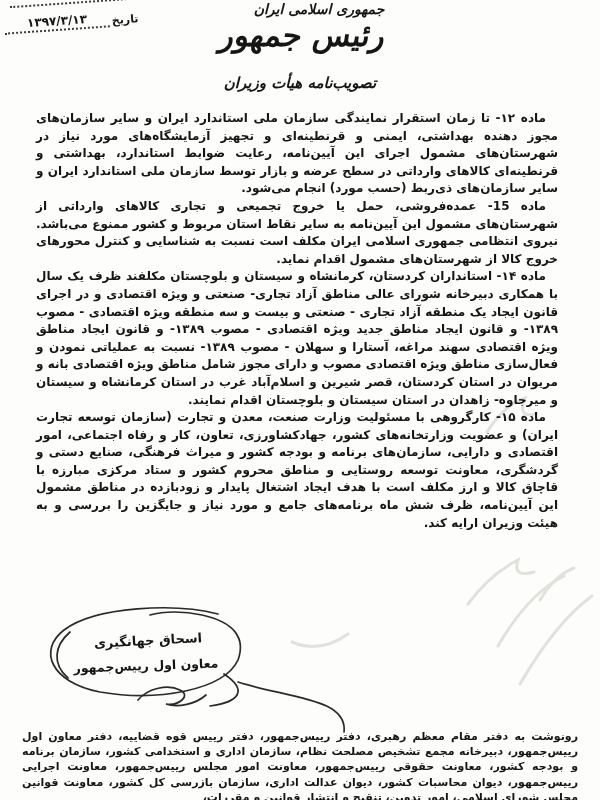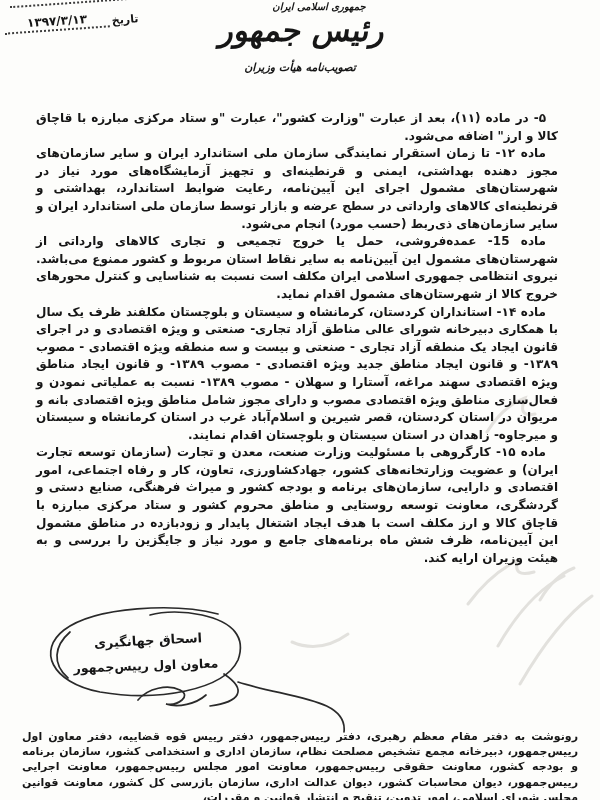--- a/index.html
+++ b/index.html
@@ -55,37 +55,37 @@
 
   
   .letterhead {
     position: absolute;
     top: 1px;
     left: 0; right: 0;
     text-align: center;
     direction: rtl;
   }
   .lh-country {
-    font-size: 10px;
+    font-size: 14px;
     font-weight: 700;
     font-style: italic;
     margin-left: 38px;
   }
   .lh-title {
     font-size: 31px;
     font-weight: 700;
     font-style: italic;
     line-height: 1.2;
     transform: skewX(6deg);
   }
   .lh-subtitle {
-    font-size: 11px;
+    font-size: 15px;
     font-weight: 700;
     font-style: italic;
-    margin-top: 12px;
+    margin-top: 20px;
   }
 
   
   .body-text {
     position: absolute;
     top: 110px;
     right: 42px;
     width: 522px;
     text-align: justify;
     font-size: 12px;
@@ -174,21 +174,20 @@
     </div>
   </div>
 
   <div class="letterhead">
     <div class="lh-country">جمهوری اسلامی ایران</div>
     <div class="lh-title">رئیس جمهور</div>
     <div class="lh-subtitle">تصویب‌نامه هیأت وزیران</div>
   </div>
 
   <div class="body-text">
-    <p class="lead">۵- در ماده (۱۱)، بعد از عبارت "وزارت کشور"، عبارت "و ستاد مرکزی مبارزه با قاچاق کالا و ارز" اضافه می‌شود.</p>
     <p>ماده ۱۲- تا زمان استقرار نمایندگی سازمان ملی استاندارد ایران و سایر سازمان‌های مجوز دهنده بهداشتی، ایمنی و قرنطینه‌ای و تجهیز آزمایشگاه‌های مورد نیاز در شهرستان‌های مشمول اجرای این آیین‌نامه، رعایت ضوابط استاندارد، بهداشتی و قرنطینه‌ای کالاهای وارداتی در سطح عرضه و بازار توسط سازمان ملی استاندارد ایران و سایر سازمان‌های ذی‌ربط (حسب مورد) انجام می‌شود.</p>
     <p>ماده 15- عمده‌فروشی، حمل یا خروج تجمیعی و تجاری کالاهای وارداتی از شهرستان‌های مشمول این آیین‌نامه به سایر نقاط استان مربوط و کشور ممنوع می‌باشد. نیروی انتظامی جمهوری اسلامی ایران مکلف است نسبت به شناسایی و کنترل محورهای خروج کالا از شهرستان‌های مشمول اقدام نماید.</p>
     <p>ماده ۱۴- استانداران کردستان، کرمانشاه و سیستان و بلوچستان مکلفند ظرف یک سال با همکاری دبیرخانه شورای عالی مناطق آزاد تجاری- صنعتی و ویژه اقتصادی و در اجرای قانون ایجاد یک منطقه آزاد تجاری - صنعتی و بیست و سه منطقه ویژه اقتصادی - مصوب ۱۳۸۹- و قانون ایجاد مناطق جدید ویژه اقتصادی - مصوب ۱۳۸۹- و قانون ایجاد مناطق ویژه اقتصادی سهند مراغه، آستارا و سهلان - مصوب ۱۳۸۹- نسبت به عملیاتی نمودن و فعال‌سازی مناطق ویژه اقتصادی مصوب و دارای مجوز شامل مناطق ویژه اقتصادی بانه و مریوان در استان کردستان، قصر شیرین و اسلام‌آباد غرب در استان کرمانشاه و سیستان و میرجاوه- زاهدان در استان سیستان و بلوچستان اقدام نمایند.</p>
     <p>ماده ۱۵- کارگروهی با مسئولیت وزارت صنعت، معدن و تجارت (سازمان توسعه تجارت ایران) و عضویت وزارتخانه‌های کشور، جهادکشاورزی، تعاون، کار و رفاه اجتماعی، امور اقتصادی و دارایی، سازمان‌های برنامه و بودجه کشور و میراث فرهنگی، صنایع دستی و گردشگری، معاونت توسعه روستایی و مناطق محروم کشور و ستاد مرکزی مبارزه با قاچاق کالا و ارز مکلف است با هدف ایجاد اشتغال پایدار و زودبازده در مناطق مشمول این آیین‌نامه، ظرف شش ماه برنامه‌های جامع و مورد نیاز و جایگزین را بررسی و به هیئت وزیران ارایه کند.</p>
   </div>
 
   <div class="signature">
     <svg class="sig-svg" width="350" height="145" viewBox="0 0 350 145">
       <g stroke="#2a2a2a" stroke-width="1.7" fill="none" stroke-linecap="round">
 

